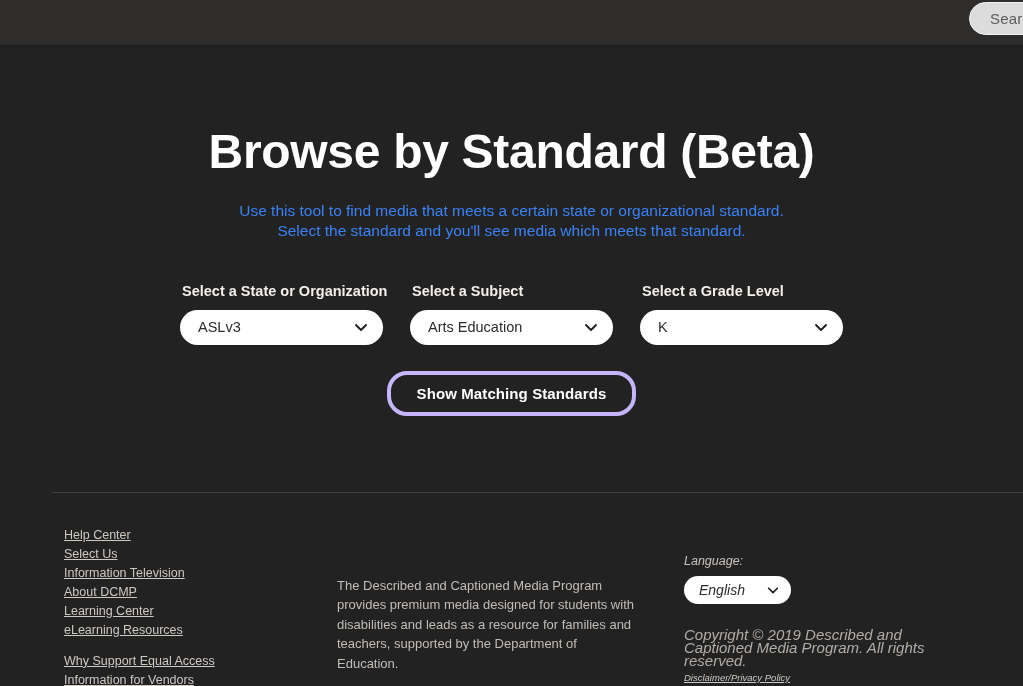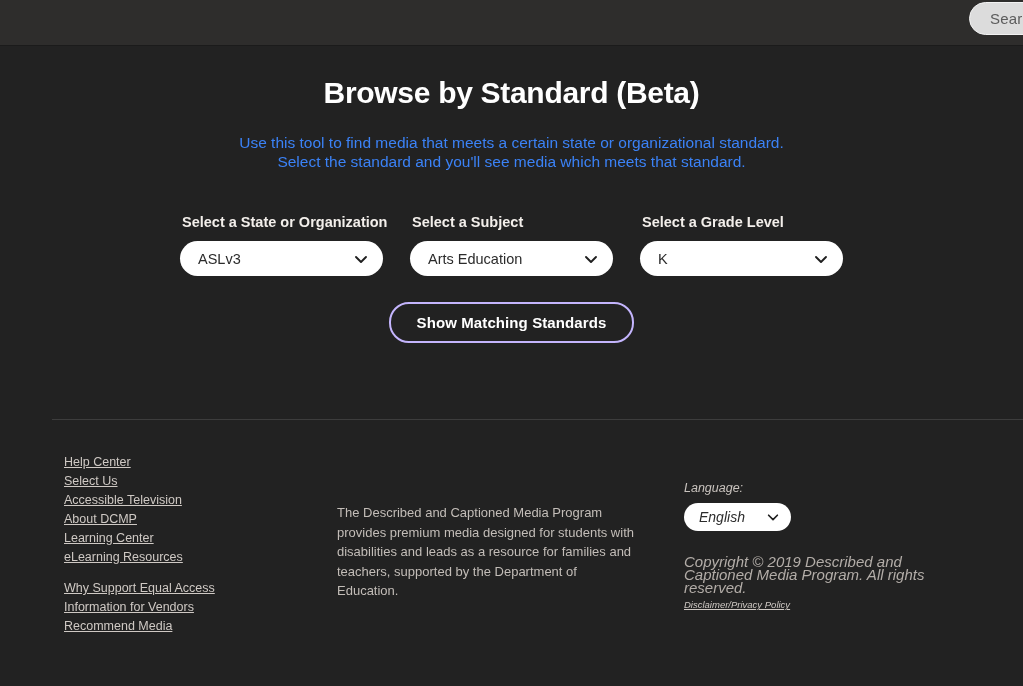--- a/index.html
+++ b/index.html
@@ -45,25 +45,26 @@
     letter-spacing: .2px;
   }
 
   
   .main {
     padding-top: 30px;
   }
 
   .page-title {
     text-align: center;
-    font-size: 30px;
+    font-size: 48px;
     font-weight: bold;
     letter-spacing: -0.3px;
     color: #ffffff;
     line-height: 1.15;
+    margin-top: 48px;
   }
 
   .page-subtitle {
     text-align: center;
     margin-top: 22px;
     font-size: 15.5px;
     line-height: 1.28;
     color: #3b82f6;
     font-weight: 500;
   }
@@ -121,21 +122,21 @@
   .selector-group.g3 { width: 203px; }
 
   
   .cta-wrap {
     display: flex;
     justify-content: center;
     margin-top: 26px;
   }
   .cta-button {
     background: transparent;
-    border: 2px solid #c4b5fd;
+    border: 4px solid #c4b5fd;
     border-radius: 20px;
     color: #ffffff;
     font-family: "Liberation Sans", sans-serif;
     font-size: 15px;
     font-weight: bold;
     padding: 10px 26px;
     cursor: pointer;
     letter-spacing: .1px;
   }
 
@@ -287,21 +288,21 @@
 
 </div>
 
 <div class="divider"></div>
 
 <div class="footer">
 
   <div class="footer-col-links">
     <a class="footer-link">Help Center</a>
     <a class="footer-link">Select Us</a>
-    <a class="footer-link">Accessible Television</a>
+    <a class="footer-link">Information Television</a>
     <a class="footer-link">About DCMP</a>
     <a class="footer-link">Learning Center</a>
     <a class="footer-link">eLearning Resources</a>
 
     <div class="footer-link-gap"></div>
 
     <a class="footer-link">Why Support Equal Access</a>
     <a class="footer-link">Information for Vendors</a>
     <a class="footer-link">Recommend Media</a>
   </div>

